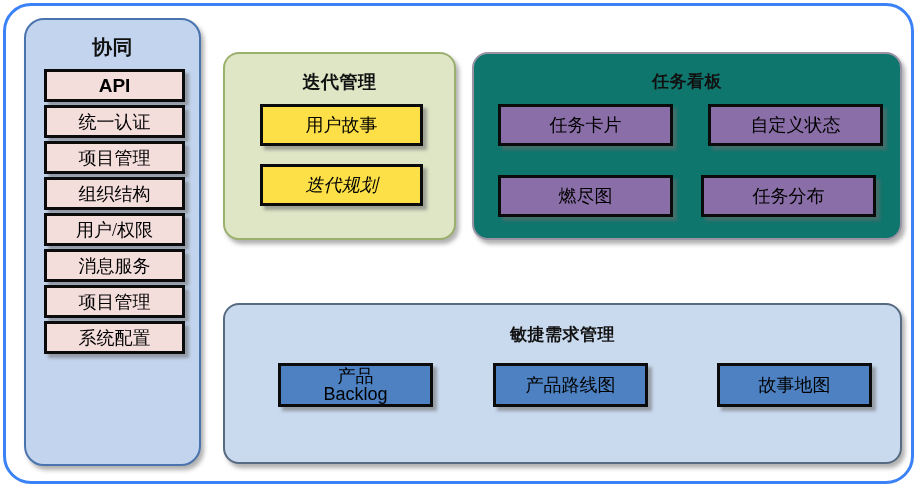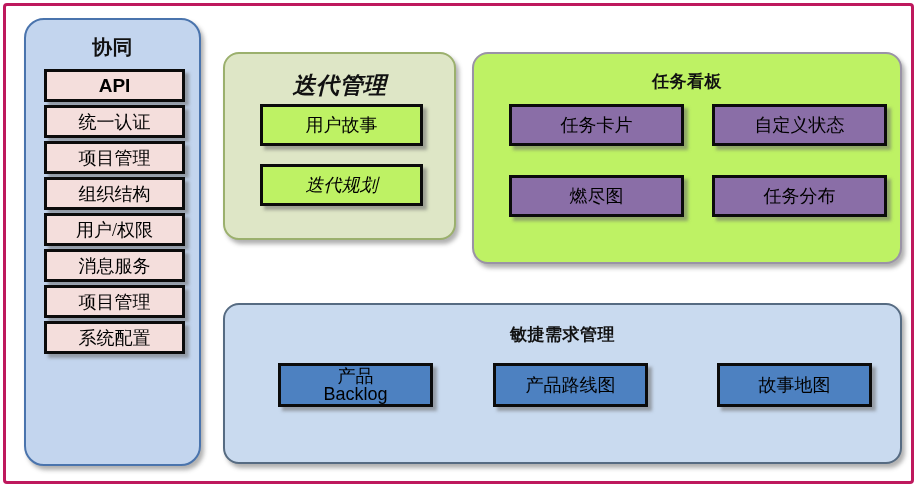--- a/index.html
+++ b/index.html
@@ -15,22 +15,22 @@
   }
 
   
   #diagram-frame {
     position: absolute;
     left: 3px;
     top: 3px;
     width: 911px;
     height: 481px;
     box-sizing: border-box;
-    border: 3px solid #be185d;
-    border-radius: 4px;
+    border: 3px solid #3b82f6;
+    border-radius: 28px;
     background: #ffffff;
   }
 
   
   .panel {
     position: absolute;
     box-sizing: border-box;
     border-radius: 16px;
     box-shadow: 3px 4px 4px rgba(80,80,80,0.45);
   }
@@ -73,21 +73,21 @@
     display: flex;
     align-items: center;
     justify-content: center;
     text-align: center;
     color: #000000;
     font-family: "Liberation Serif", serif;
     font-size: 18px;
     line-height: 1;
   }
   .node.pink   { background: #f4dedc; }
-  .node.green  { background: #bef264; }
+  .node.green  { background: #fde047; }
   .node.purple { background: #8a6ea7; }
   .node.blue   { background: #4d81c1; }
 
   .sidebar-list .node {
     width: 141px;
     height: 33px;
     margin-bottom: 3px;
   }
   .sidebar-list .node.bold-sans {
     font-family: "Liberation Sans", sans-serif;
@@ -103,48 +103,47 @@
 
   
   #iteration-panel {
     left: 217px;
     top: 46px;
     width: 233px;
     height: 188px;
     background: #dee6c6;
     border: 2px solid #9bb06d;
   }
-  #iteration-title { top: 16px; font-size: 23px; font-style: italic; }
+  #iteration-title { top: 16px; font-size: 18px; }
   #iteration-panel .node {
     position: absolute;
     left: 35px;
     width: 163px;
     height: 42px;
   }
   #iteration-node-0 { top: 50px; }
   #iteration-node-1 { top: 110px; font-style: italic; }
 
   
   #taskboard-panel {
     left: 466px;
     top: 46px;
     width: 430px;
-    height: 212px;
-    background: #bef264;
+    height: 188px;
+    background: #0f766e;
     border: 2px solid #9a93a6;
   }
   #taskboard-title { top: 16px; font-size: 17px; }
   #taskboard-panel .node {
     position: absolute;
     width: 175px;
     height: 42px;
-    margin-left: 11px;
   }
   #task-node-0 { left: 24px;  top: 50px; }
-  #task-node-1 { left: 227px; top: 50px; }
+  #task-node-1 { left: 234px; top: 50px; }
   #task-node-2 { left: 24px;  top: 121px; }
   #task-node-3 { left: 227px; top: 121px; }
 
   
   #agile-panel {
     left: 217px;
     top: 297px;
     width: 679px;
     height: 161px;
     background: #c9daef;

